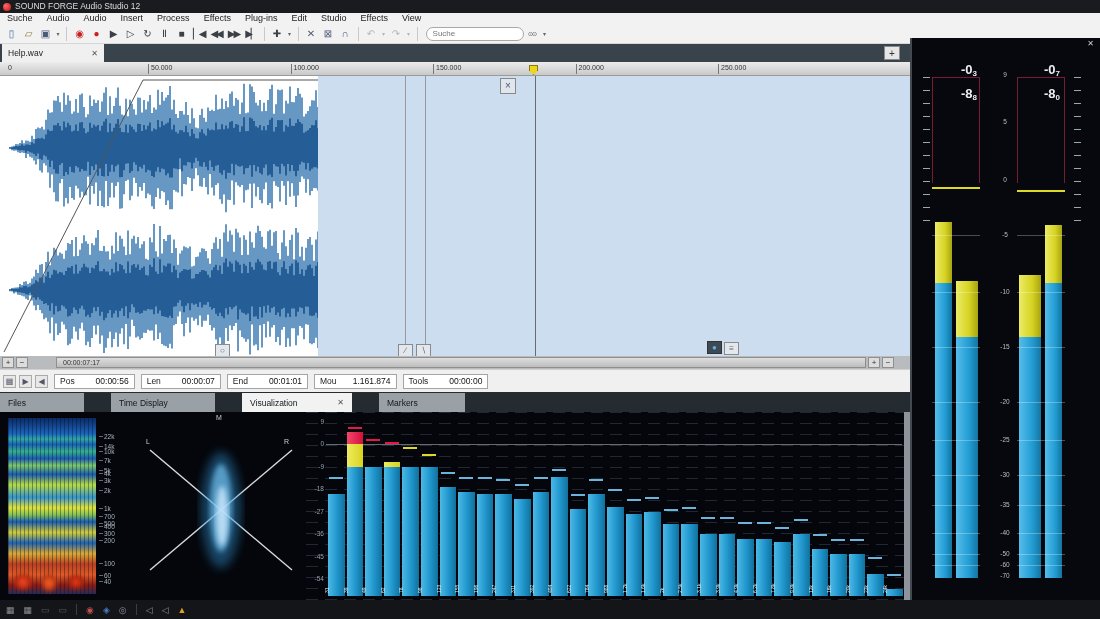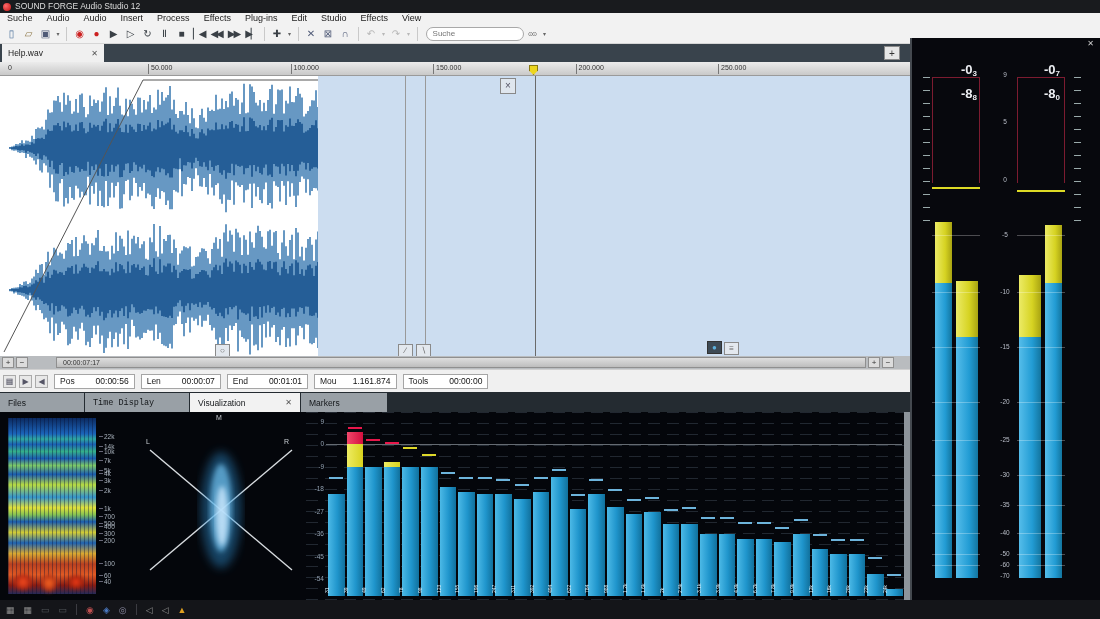--- a/index.html
+++ b/index.html
@@ -49,21 +49,21 @@
     border:1px solid #8f8f8f;font-size:7px;color:#333;line-height:10px;padding-left:6px;box-sizing:border-box;}
   .selstatus{position:absolute;left:0;top:369px;width:910px;height:23px;background:#f0f0f0;border-top:1px solid #d0d0d0;
     display:flex;align-items:center;box-sizing:border-box;font-size:8.5px;}
   .sbtn{width:13px;height:13px;border:1px solid #aaa;background:#e8e8e8;color:#556;font-size:8px;line-height:12px;
     text-align:center;margin-left:3px;box-sizing:border-box;flex:0 0 auto;}
   .field{display:flex;align-items:center;justify-content:space-between;background:#fff;border:1px solid #a5a5a5;
     height:15px;margin-left:6px;padding:0 5px;box-sizing:border-box;}
   .flabel{color:#222;margin-right:8px;}
   .fvalue{color:#111;min-width:46px;text-align:right;}
   
-  .ptabs{position:absolute;left:0;top:392px;width:910px;height:20px;background:#242b31;display:flex;}
+  .ptabs{position:absolute;left:0;top:392px;width:910px;height:20px;background:#242b31;display:flex;gap:26px;}
   .ptab{height:19px;margin-right:1px;background:#99a0a6;color:#14171a;font-size:8.5px;display:flex;
     align-items:center;justify-content:space-between;padding:0 8px;box-sizing:border-box;margin-top:1px;}
   .ptab.active{background:#f2f2f2;}
   .ptab .x{font-size:8px;color:#555;margin-left:10px;}
   .viz{position:absolute;left:0;top:412px;width:910px;height:188px;background:#04060b;}
   .spectrogram{position:absolute;left:8px;top:6px;width:88px;height:176px;
     background:
      repeating-linear-gradient(90deg,rgba(8,16,50,.38) 0 1px,transparent 1px 4px),
      linear-gradient(180deg,#0b2a60 0%,#144a92 5%,#1b64ba 9%,#2fa8a0 12%,#1b60b4 15%,#35b08a 19%,#1a5cb0 23%,
        #7cc868 27%,#1a5cb0 32%,#b8dc42 38%,#3494cc 45%,#e2e23a 51%,#84c253 55%,#1a5cb0 59%,#d2cc36 65%,
@@ -257,21 +257,21 @@
       <div class="field">
         <span class="flabel">Tools</span>
         <span class="fvalue">00:00:00</span>
       </div>
     </div>
 
   <div class="ptabs" id="ptabs">
       <div class="ptab" style="width: 84px;">
         <span>Files</span>
       </div>
-      <div class="ptab" style="width: 104px; font-family: Liberation Mono, monospace;">
+      <div class="ptab" style="width: 104px;">
         <span>Time Display</span>
       </div>
       <div class="ptab active" style="width: 110px;">
         <span>Visualization</span>
         <span class="x">✕</span>
       </div>
       <div class="ptab" style="width: 86px;">
         <span>Markers</span>
       </div>
     </div>

